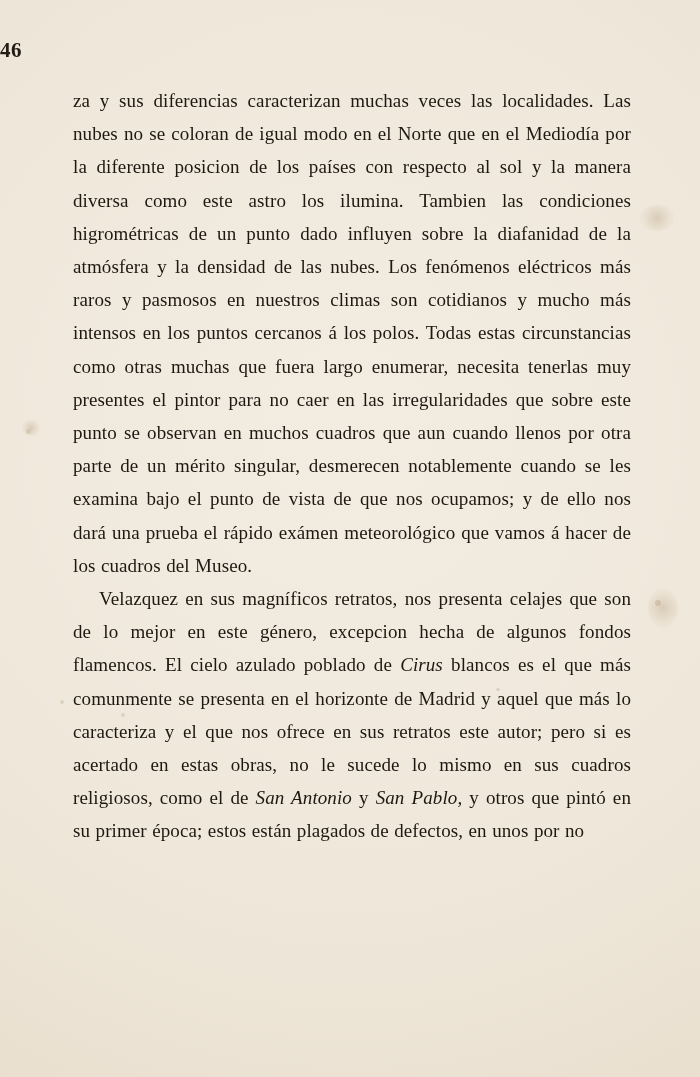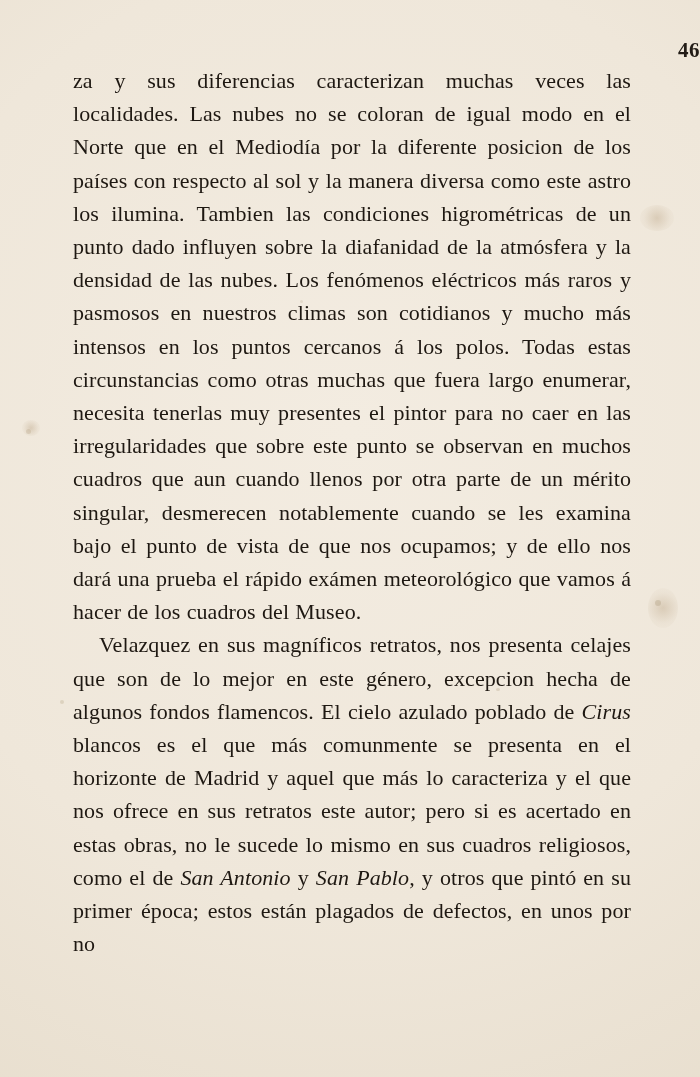--- a/index.html
+++ b/index.html
@@ -34,33 +34,33 @@
     position: absolute;
     border-radius: 50%;
     pointer-events: none;
     background: radial-gradient(circle, rgba(160,130,90,0.28) 0%, rgba(160,130,90,0.06) 60%, rgba(160,130,90,0) 100%);
   }
   .page-number {
     position: absolute;
     top: 38px;
     left: 0;
     width: 700px;
-    text-align: right;
+    text-align: left;
     font-size: 21px;
     font-weight: bold;
     color: #221c16;
     letter-spacing: 0.5px;
   }
   .body-text {
     position: absolute;
-    top: 64px;
+    top: 84px;
     left: 73px;
     width: 558px;
     color: #231d17;
-    font-size: 22px;
+    font-size: 19px;
     line-height: 33.2px;
     text-align: justify;
     text-justify: inter-word;
     letter-spacing: 0.1px;
     word-spacing: 0.6px;
   }
   .body-text p {
     margin: 0;
   }
   .body-text p.indent {

